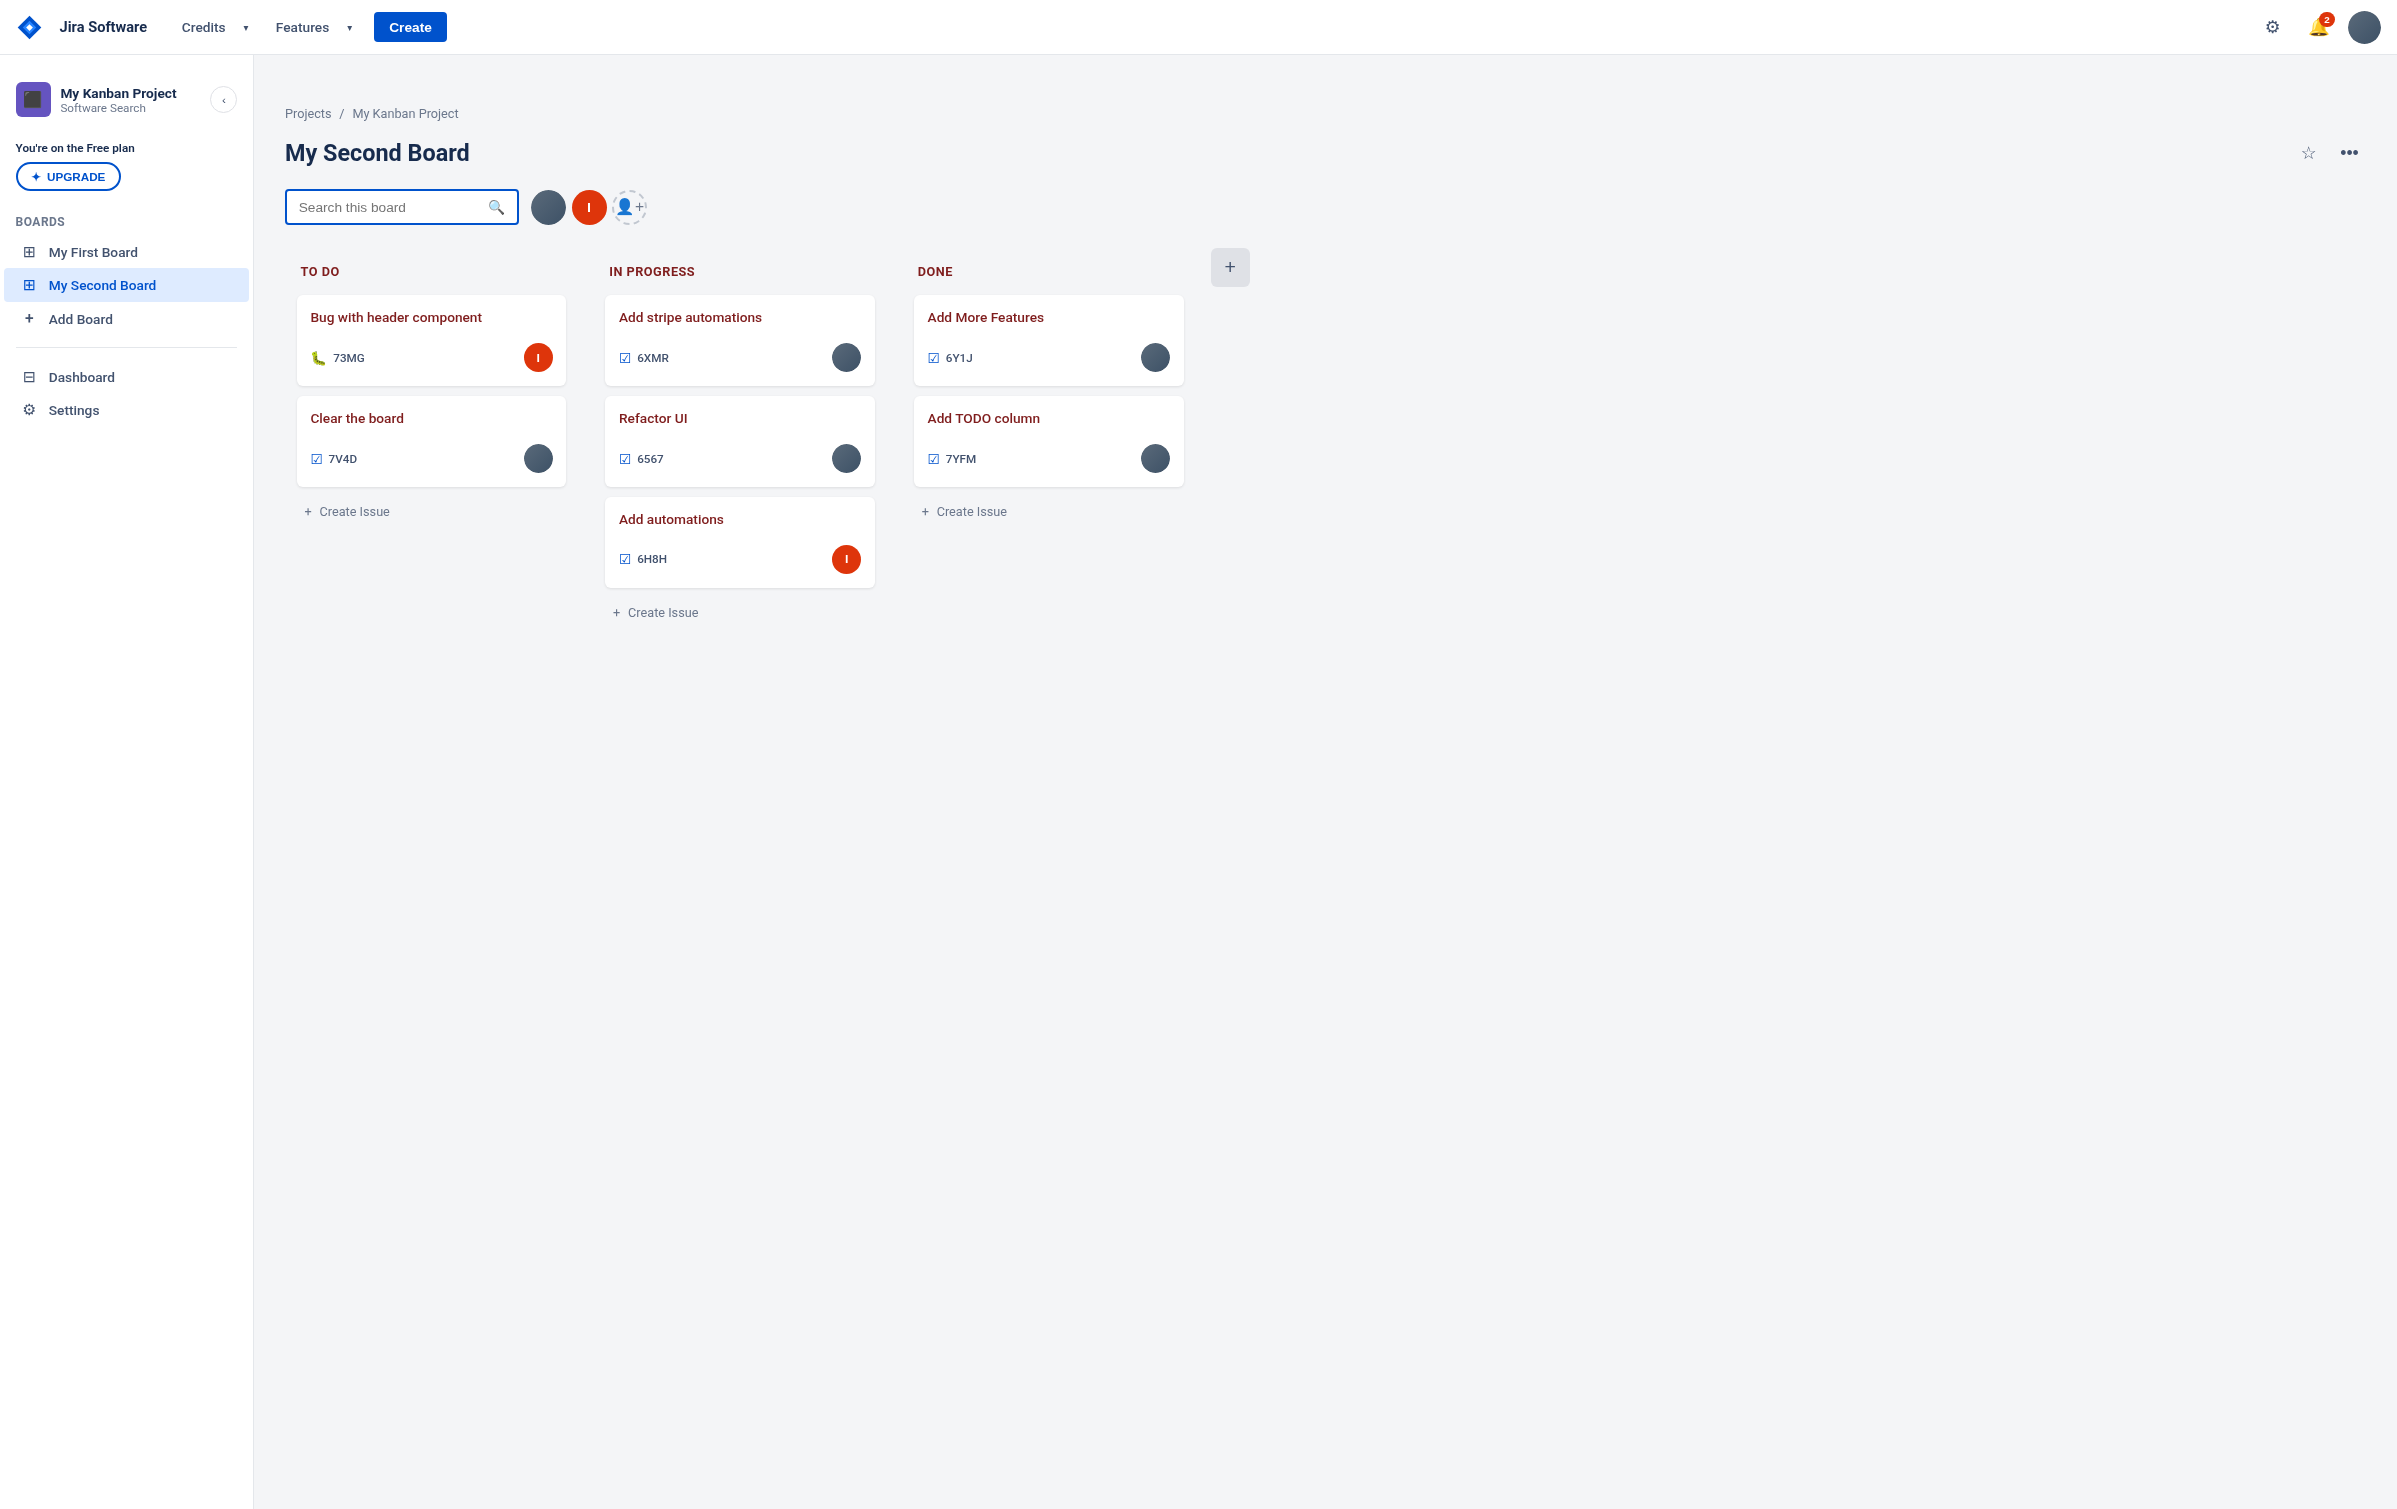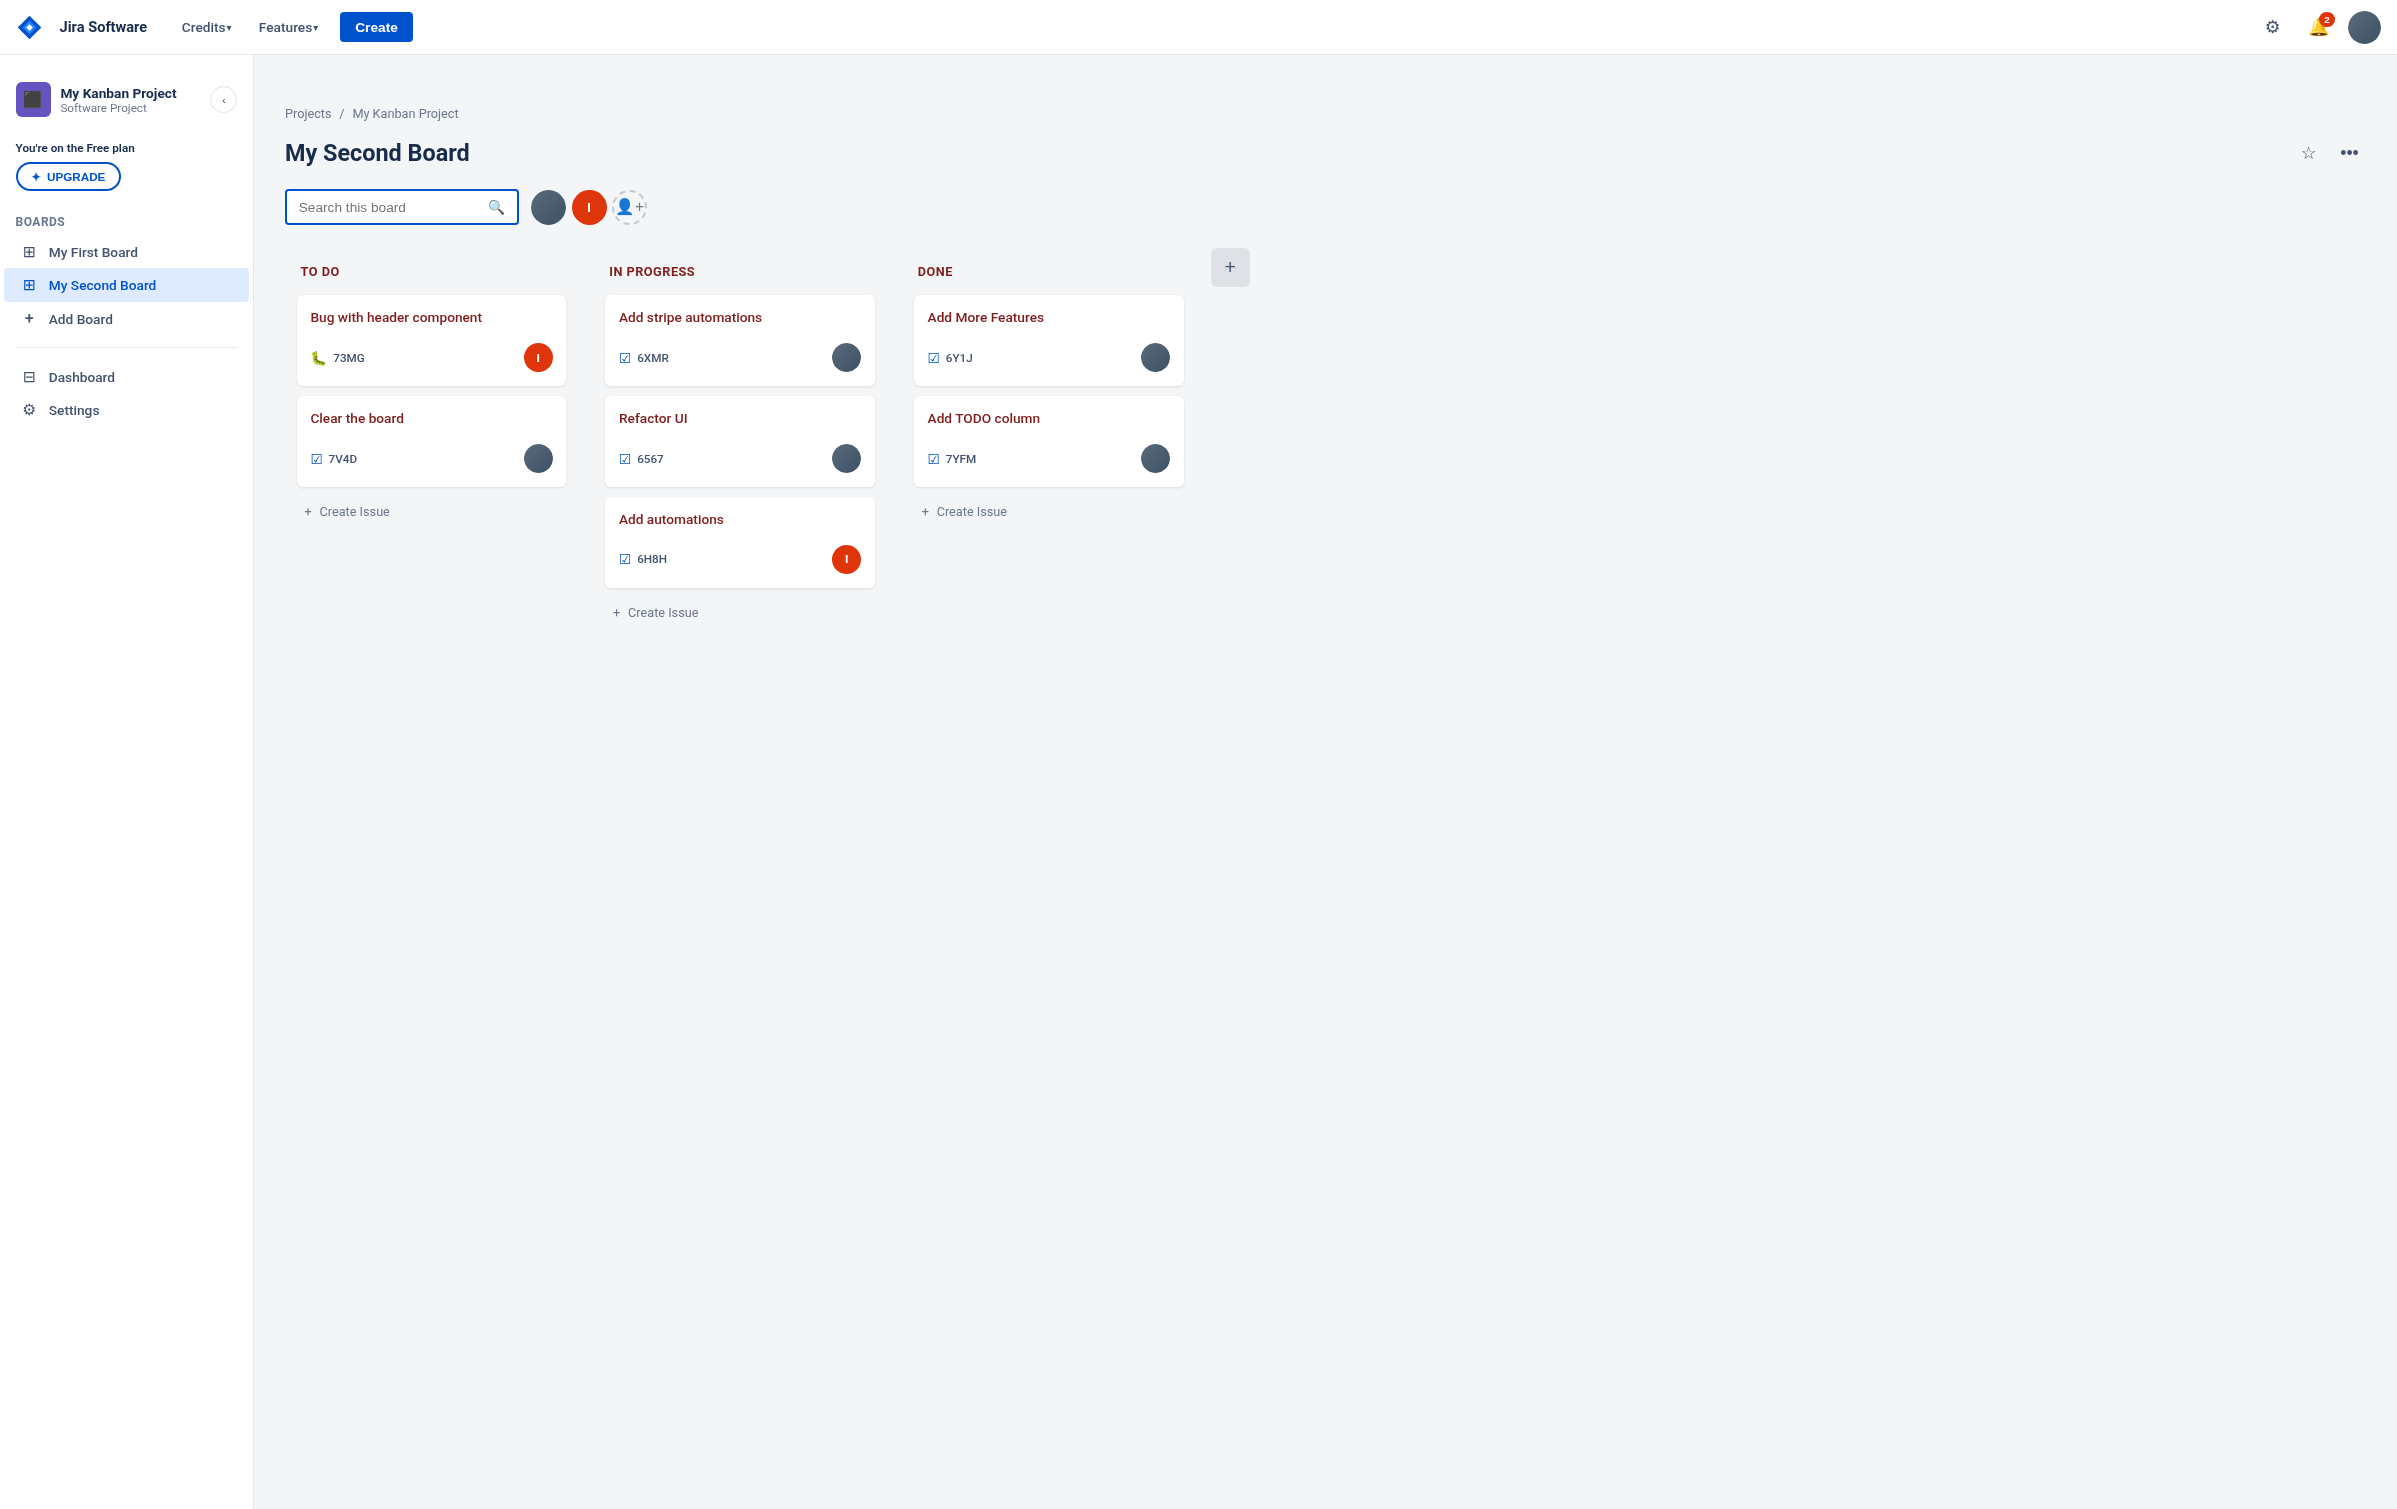--- a/index.html
+++ b/index.html
@@ -8,21 +8,21 @@
     
     .top-nav {
       display: flex; align-items: center; height: 55px;
       border-bottom: 1px solid #e4e7eb; padding: 0 15.6px; gap: 7.8px;
       background: #fff; position: relative; z-index: 10;
     }
     .nav-logo { display: flex; align-items: center; gap: 17px; margin-right: 17px; }
     .logo-diamond { width: 27px; height: 27px; }
     .logo-text { font-size: 14.6px; font-weight: 700; color: #172b4d; }
     .nav-menu-item {
-      display: flex; align-items: center; gap: 1px;
+      display: flex; align-items: center; gap: 18px;
       padding: 5.9px 9.8px; border-radius: 3.9px; cursor: pointer;
       font-size: 13.7px; color: #42526e; font-weight: 500;
     }
     .nav-chevron { font-size: 9.8px; color: #42526e; }
     .create-btn {
       background: #0052cc; color: #fff; border: none;
       padding: 7.8px 15.6px; border-radius: 3.9px; font-size: 13.7px;
       font-weight: 600; cursor: pointer; margin-left: 3.9px;
     }
     .nav-right { margin-left: auto; display: flex; align-items: center; gap: 11.7px; }
@@ -209,21 +209,21 @@
 
 <div class="app-layout">
 
   <aside class="sidebar">
     <div class="sidebar-project">
       <div class="project-icon">
         <span>⬛</span>
       </div>
       <div class="project-info">
         <div class="project-name">My Kanban Project</div>
-        <div class="project-type">Software Project</div>
+        <div class="project-type">Software Search</div>
       </div>
       <button class="sidebar-collapse-btn">‹</button>
     </div>
 
     <div class="plan-notice">
       <div class="plan-text">You're on the Free plan</div>
       <button class="upgrade-btn">
         <span>✦</span>
         <span>UPGRADE</span>
       </button>

